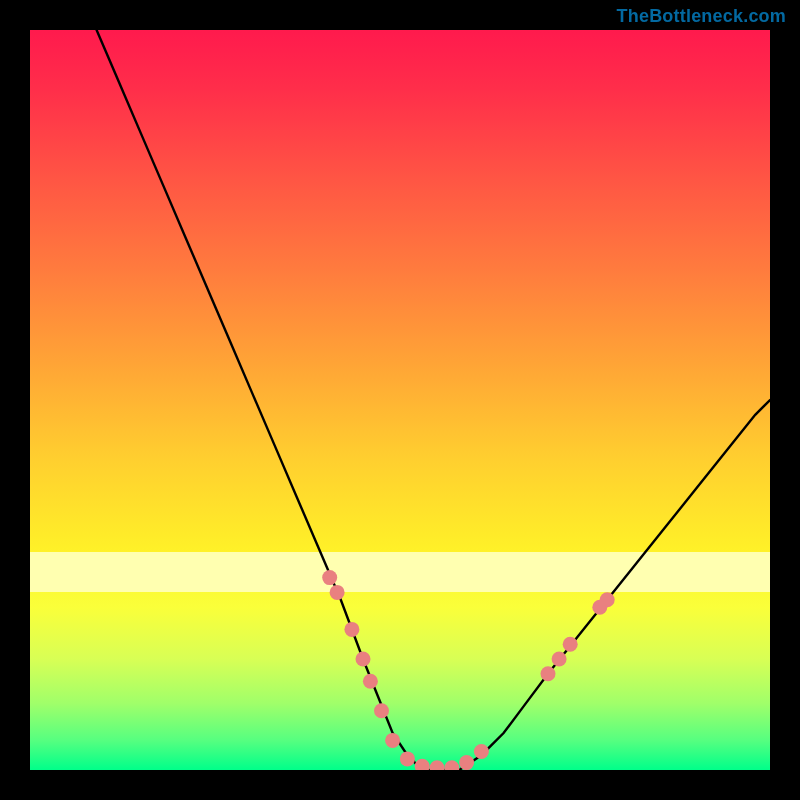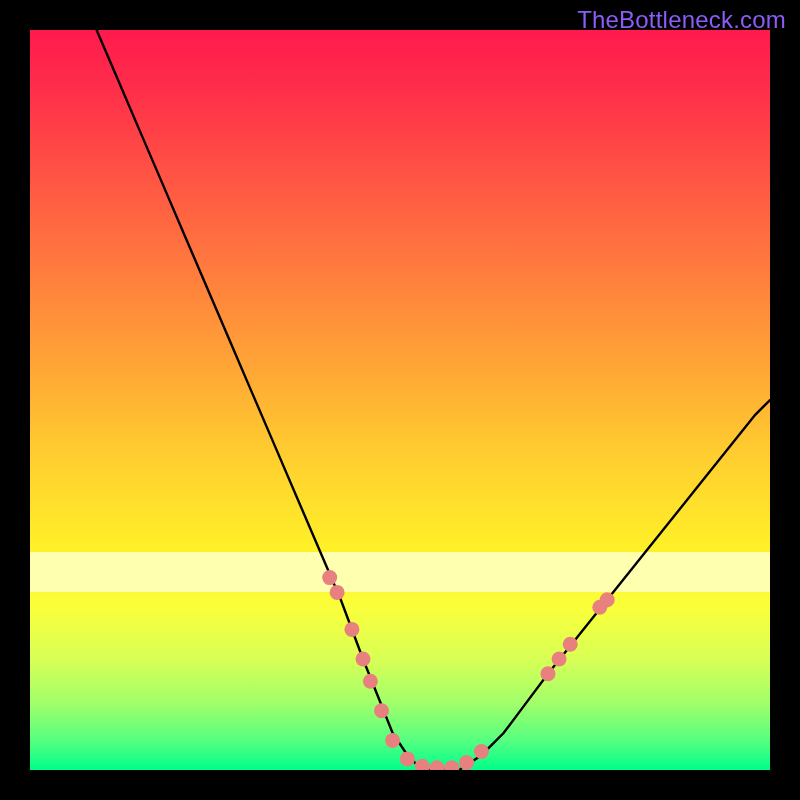--- a/index.html
+++ b/index.html
@@ -47,24 +47,25 @@
     background: #ffffb0;
   }
   svg.curve {
     position: absolute;
     inset: 0;
   }
   .watermark {
     position: absolute;
     top: 6px;
     right: 14px;
-    color: #8b5cf6;
-    font-size: 24px;
+    color: #0369a1;
+    font-size: 18px;
     letter-spacing: 0.2px;
     user-select: none;
+    font-weight: bold;
   }
 </style>
 </head>
 <body>
 
 <div class="watermark">TheBottleneck.com</div>
 
 <div class="frame">
   <div class="gradient"></div>
   <div class="band-pale"></div>

